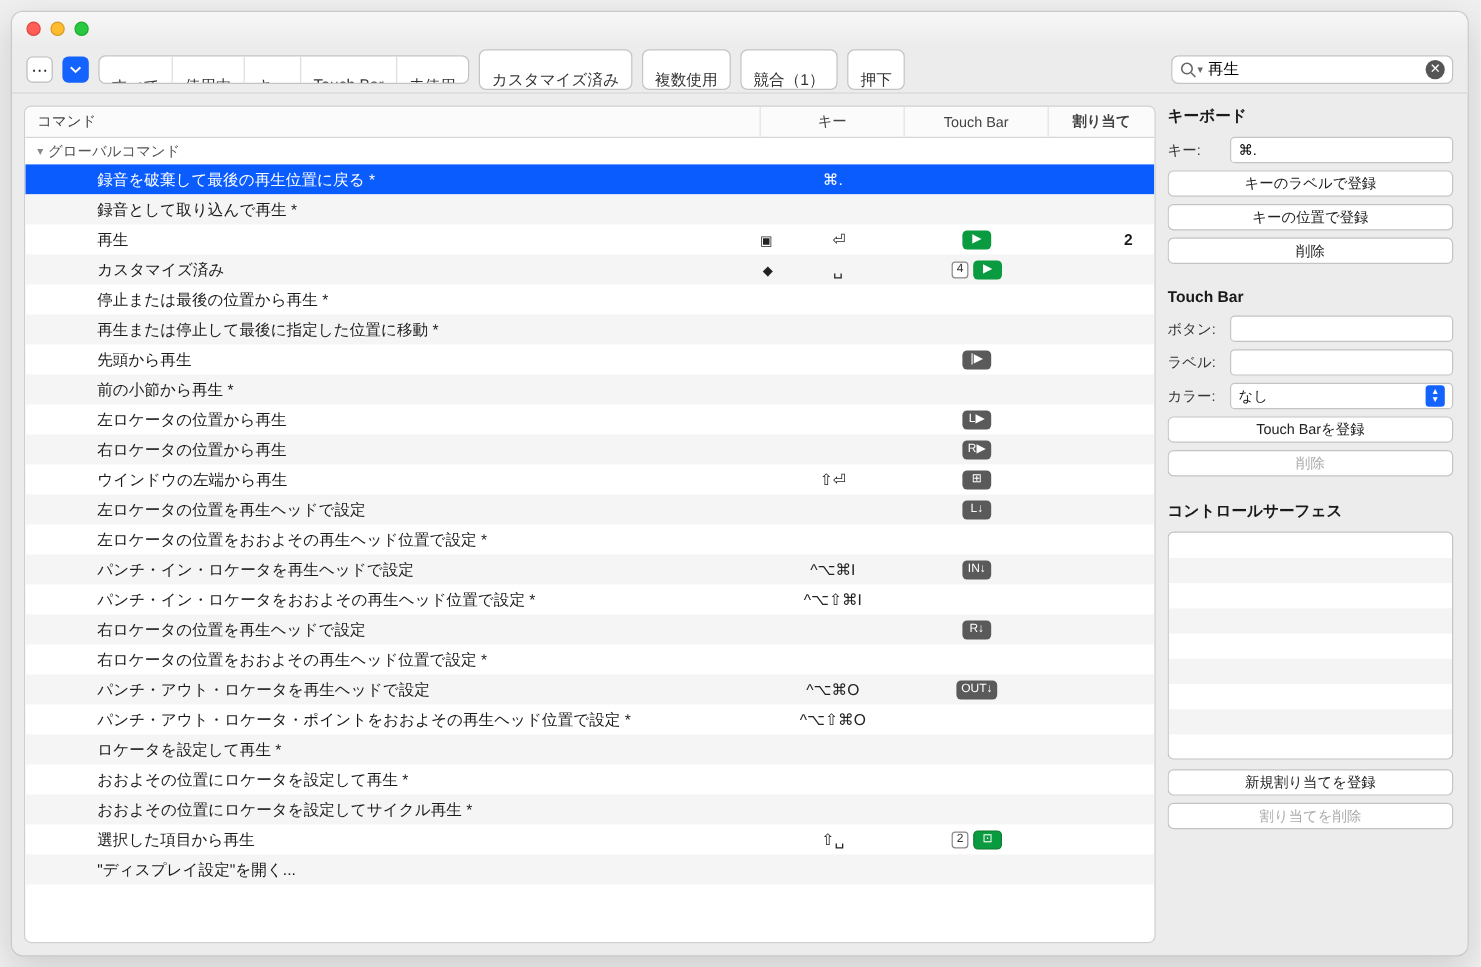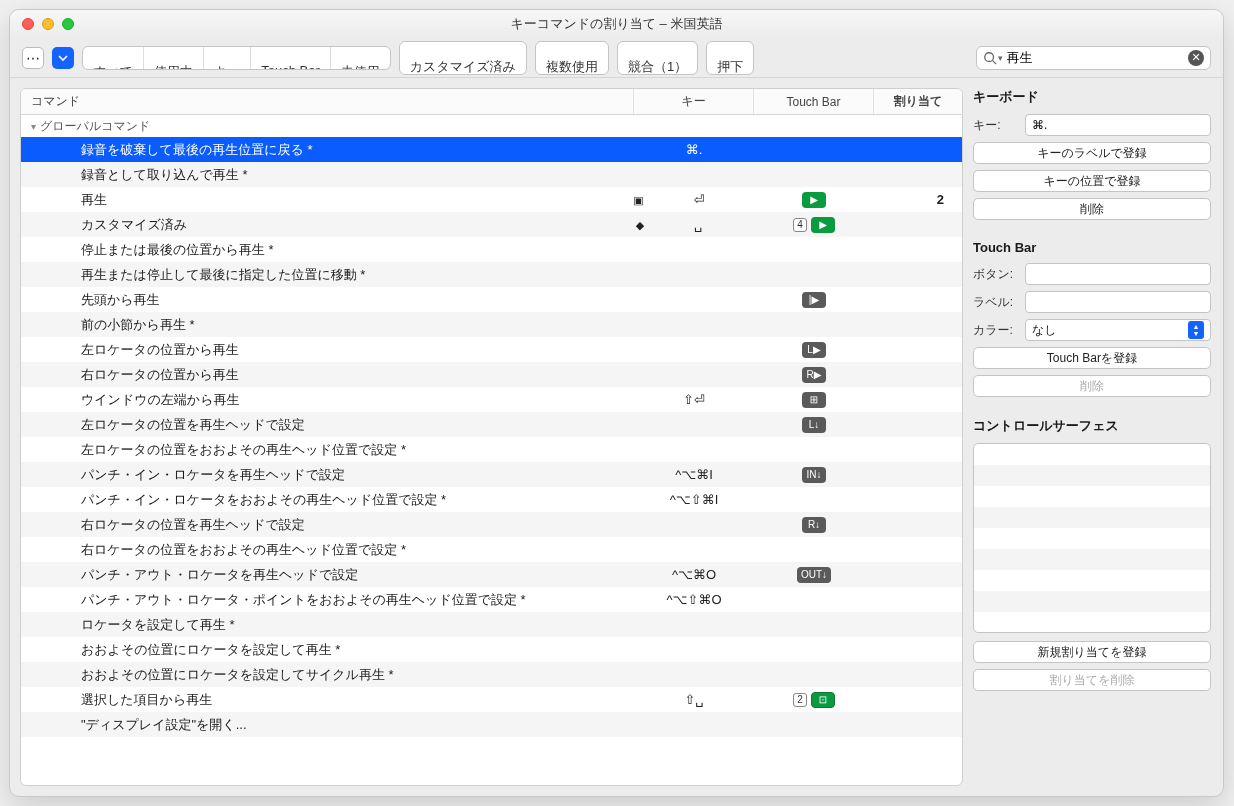--- a/index.html
+++ b/index.html
@@ -192,21 +192,20 @@
 <body>
 
 <div class="window">
 
   <div class="titlebar">
     <div class="traffic">
       <span class="dot-red"></span>
       <span class="dot-yellow"></span>
       <span class="dot-green"></span>
     </div>
-    <div class="title">キーコマンドの割り当て – 米国英語</div>
   </div>
 
   <div class="toolbar">
     <div class="icon-circle">⋯</div>
     <div class="blue-dropdown">
       <svg viewBox="0 0 10 10" width="10" height="10">
           <path d="M1 3 L5 7 L9 3" stroke="white" stroke-width="1.6" fill="none"></path>
         </svg>
     </div>
     <div class="seg">

